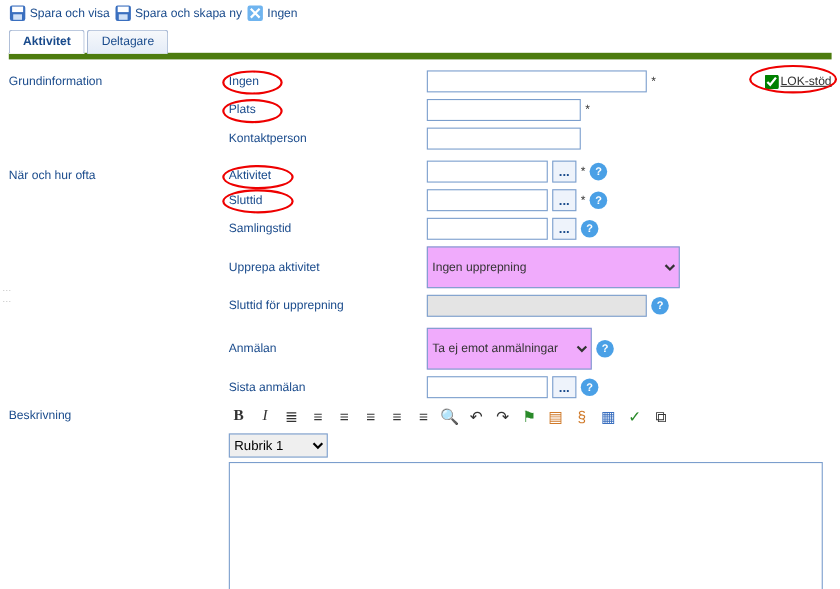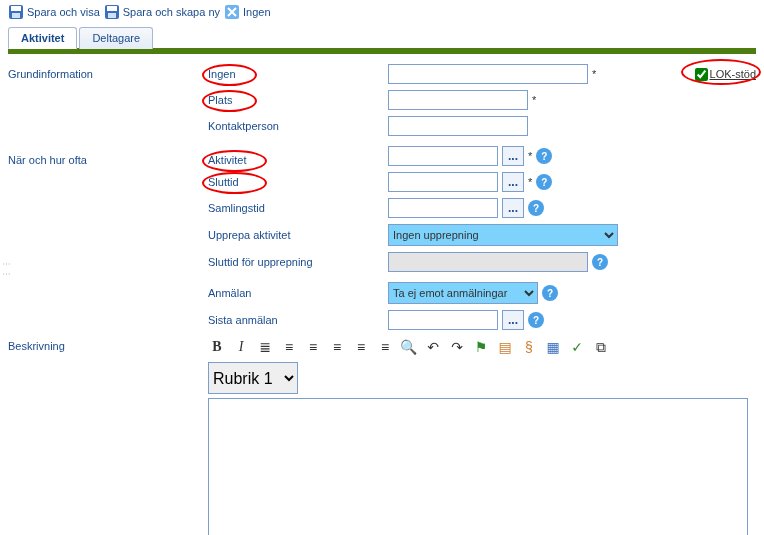--- a/index.html
+++ b/index.html
@@ -64,24 +64,24 @@
     font-size: 12px;
   }
   .help-icon {
     width: 16px; height: 16px; border-radius: 50%;
     background: #4aa0e6;
     color: #fff; display: inline-flex; align-items:center; justify-content:center;
     font-size: 10px; font-weight: bold;
     cursor: pointer;
   }
   select.std {
-    height: 22px;
+    height: 38px;
     border: 1px solid #7b9ecd;
     font-size: 11px;
-    background: #7dd3fc;
+    background: #f0abfc;
     color: #333;
     width: 230px;
   }
   select.narrow { width: 150px; }
   .circle-highlight {
     position: absolute;
     border: 2px solid #e00;
     border-radius: 50%;
     pointer-events: none;
   }
@@ -99,23 +99,23 @@
   .ed-btn {
     width: 18px; height: 18px;
     display: inline-flex; align-items:center; justify-content:center;
     cursor: pointer;
     color: #333;
     font-size: 14px;
   }
   .format-select {
     margin-left: 200px;
     width: 90px;
-    height: 32px;
-    border: 1px solid #7b9ecd;
-    font-size: 16px;
+    height: 22px;
+    border: 1px solid #7b9ecd;
+    font-size: 12px;
     margin-bottom: 4px;
   }
   .editor-area {
     margin-left: 200px;
     width: 540px;
     height: 150px;
     border: 1px solid #7b9ecd;
     background: #fff;
   }
   .drag-handle {

